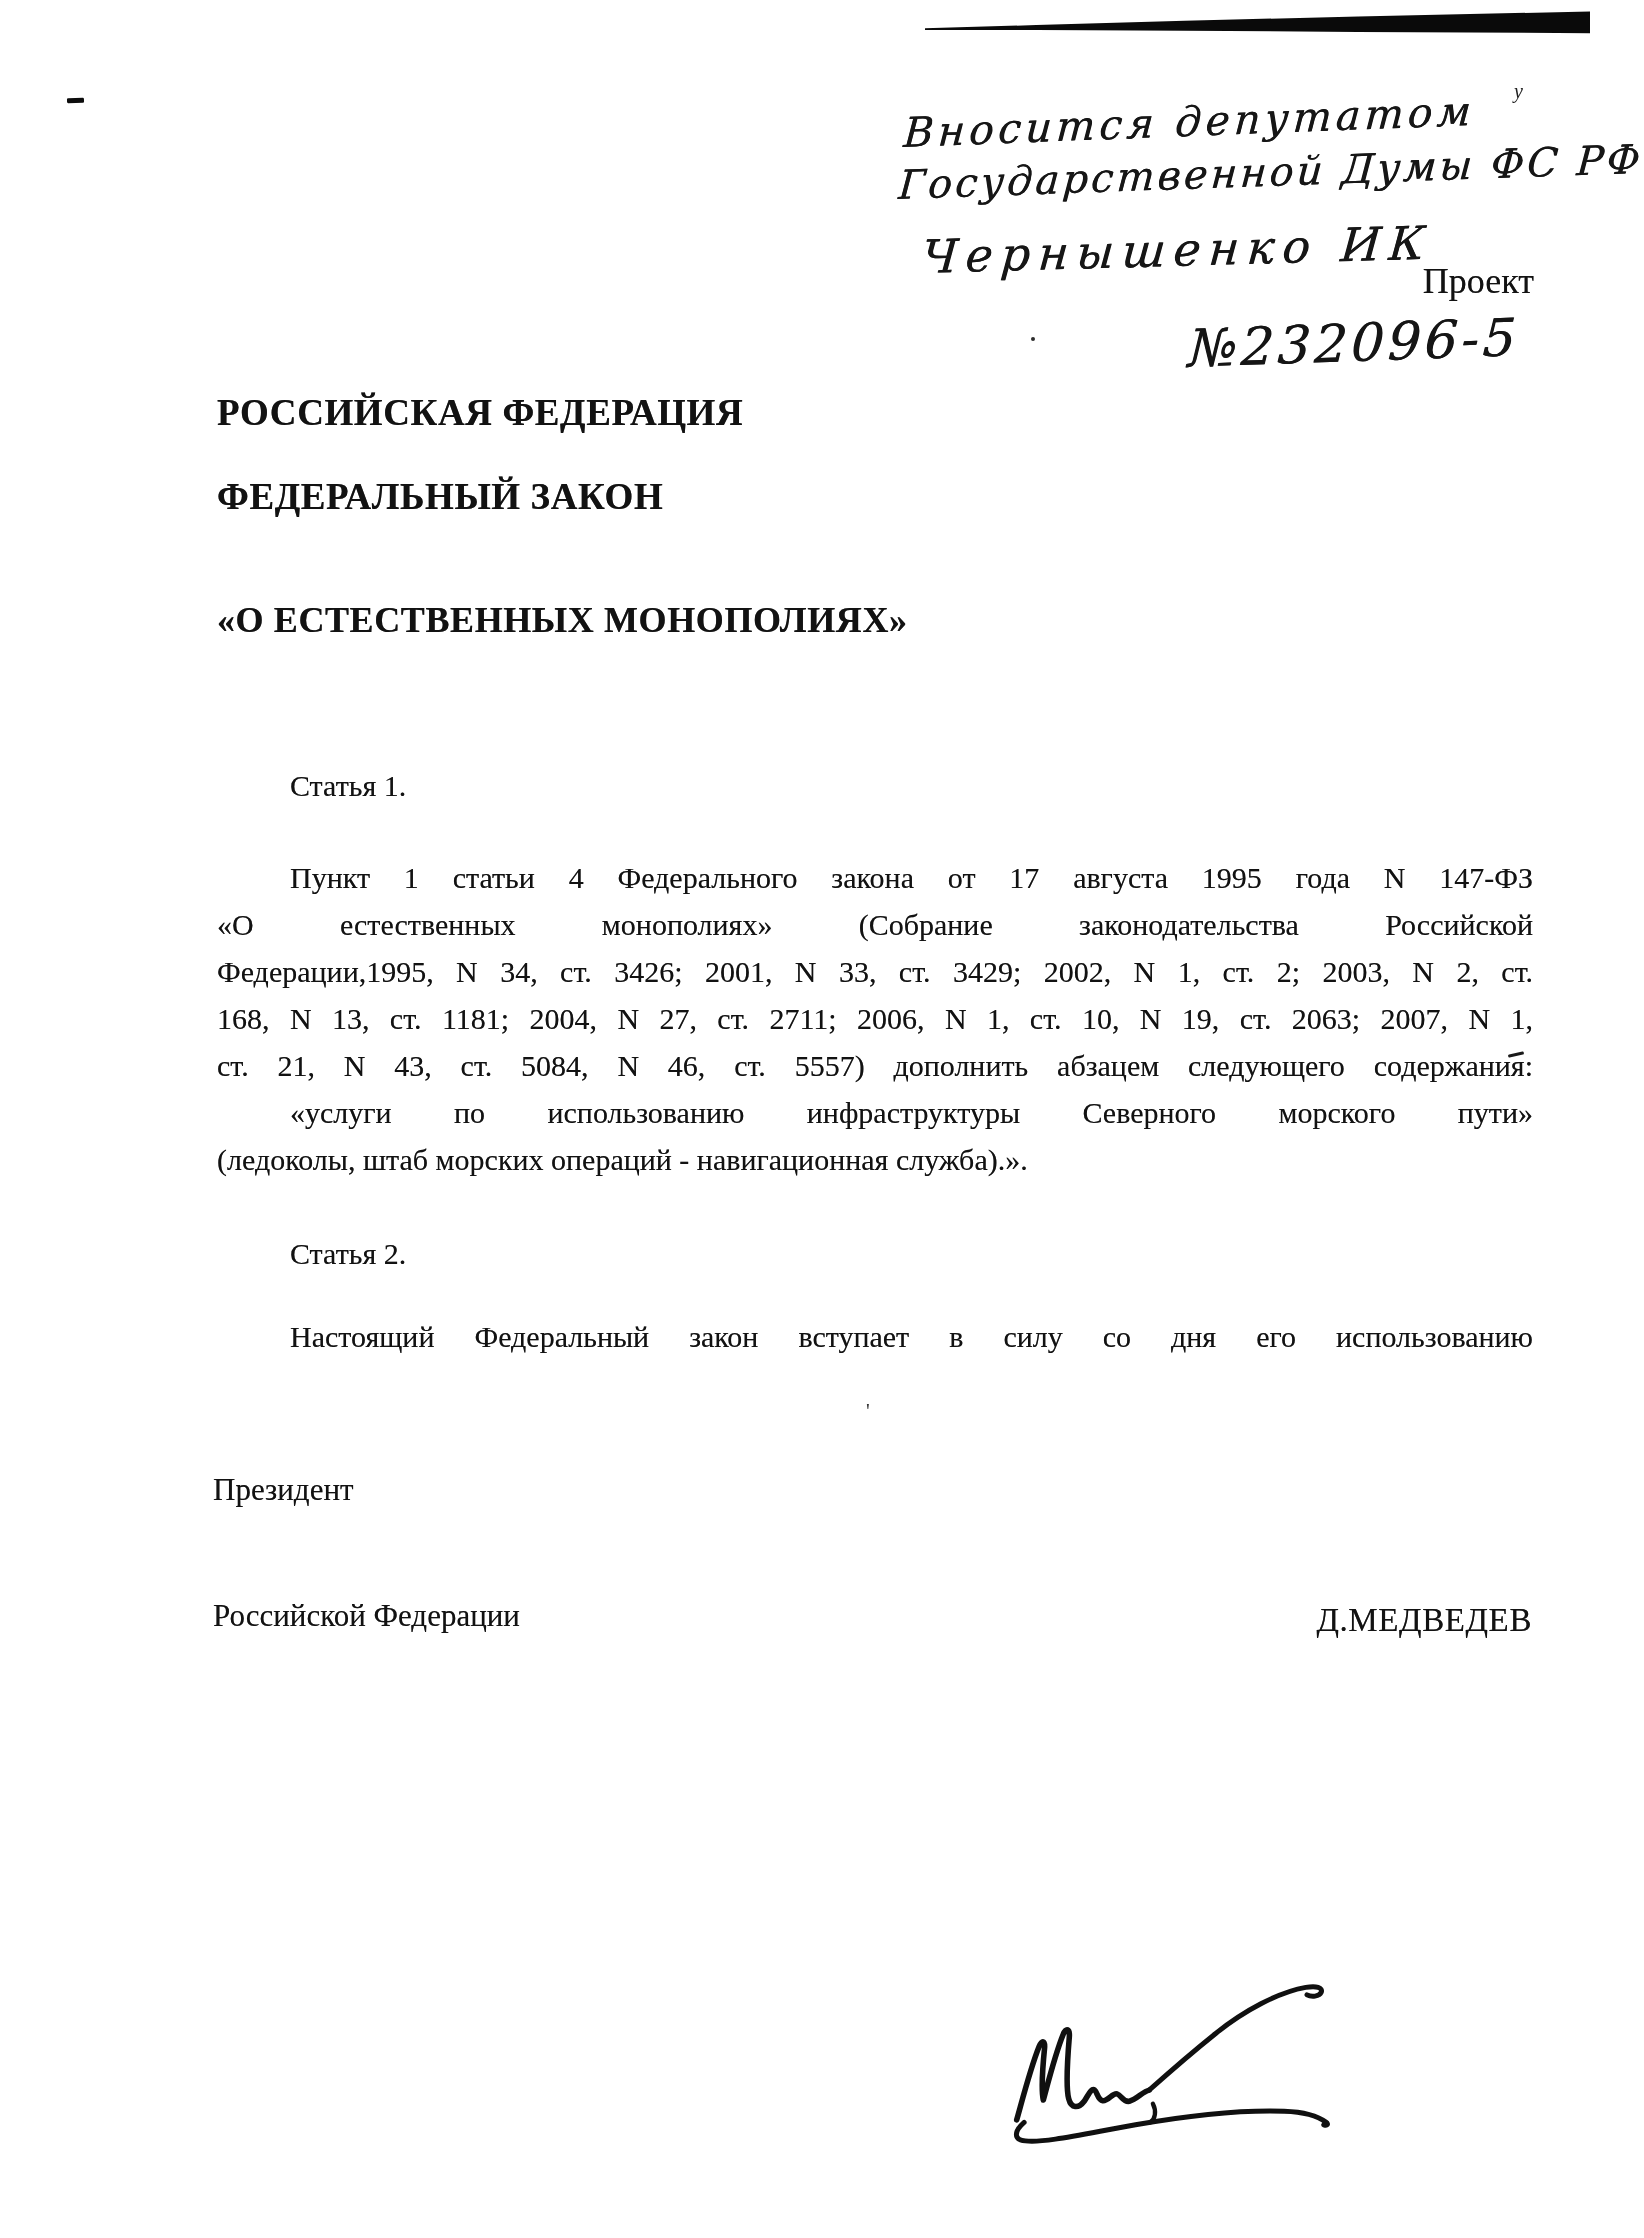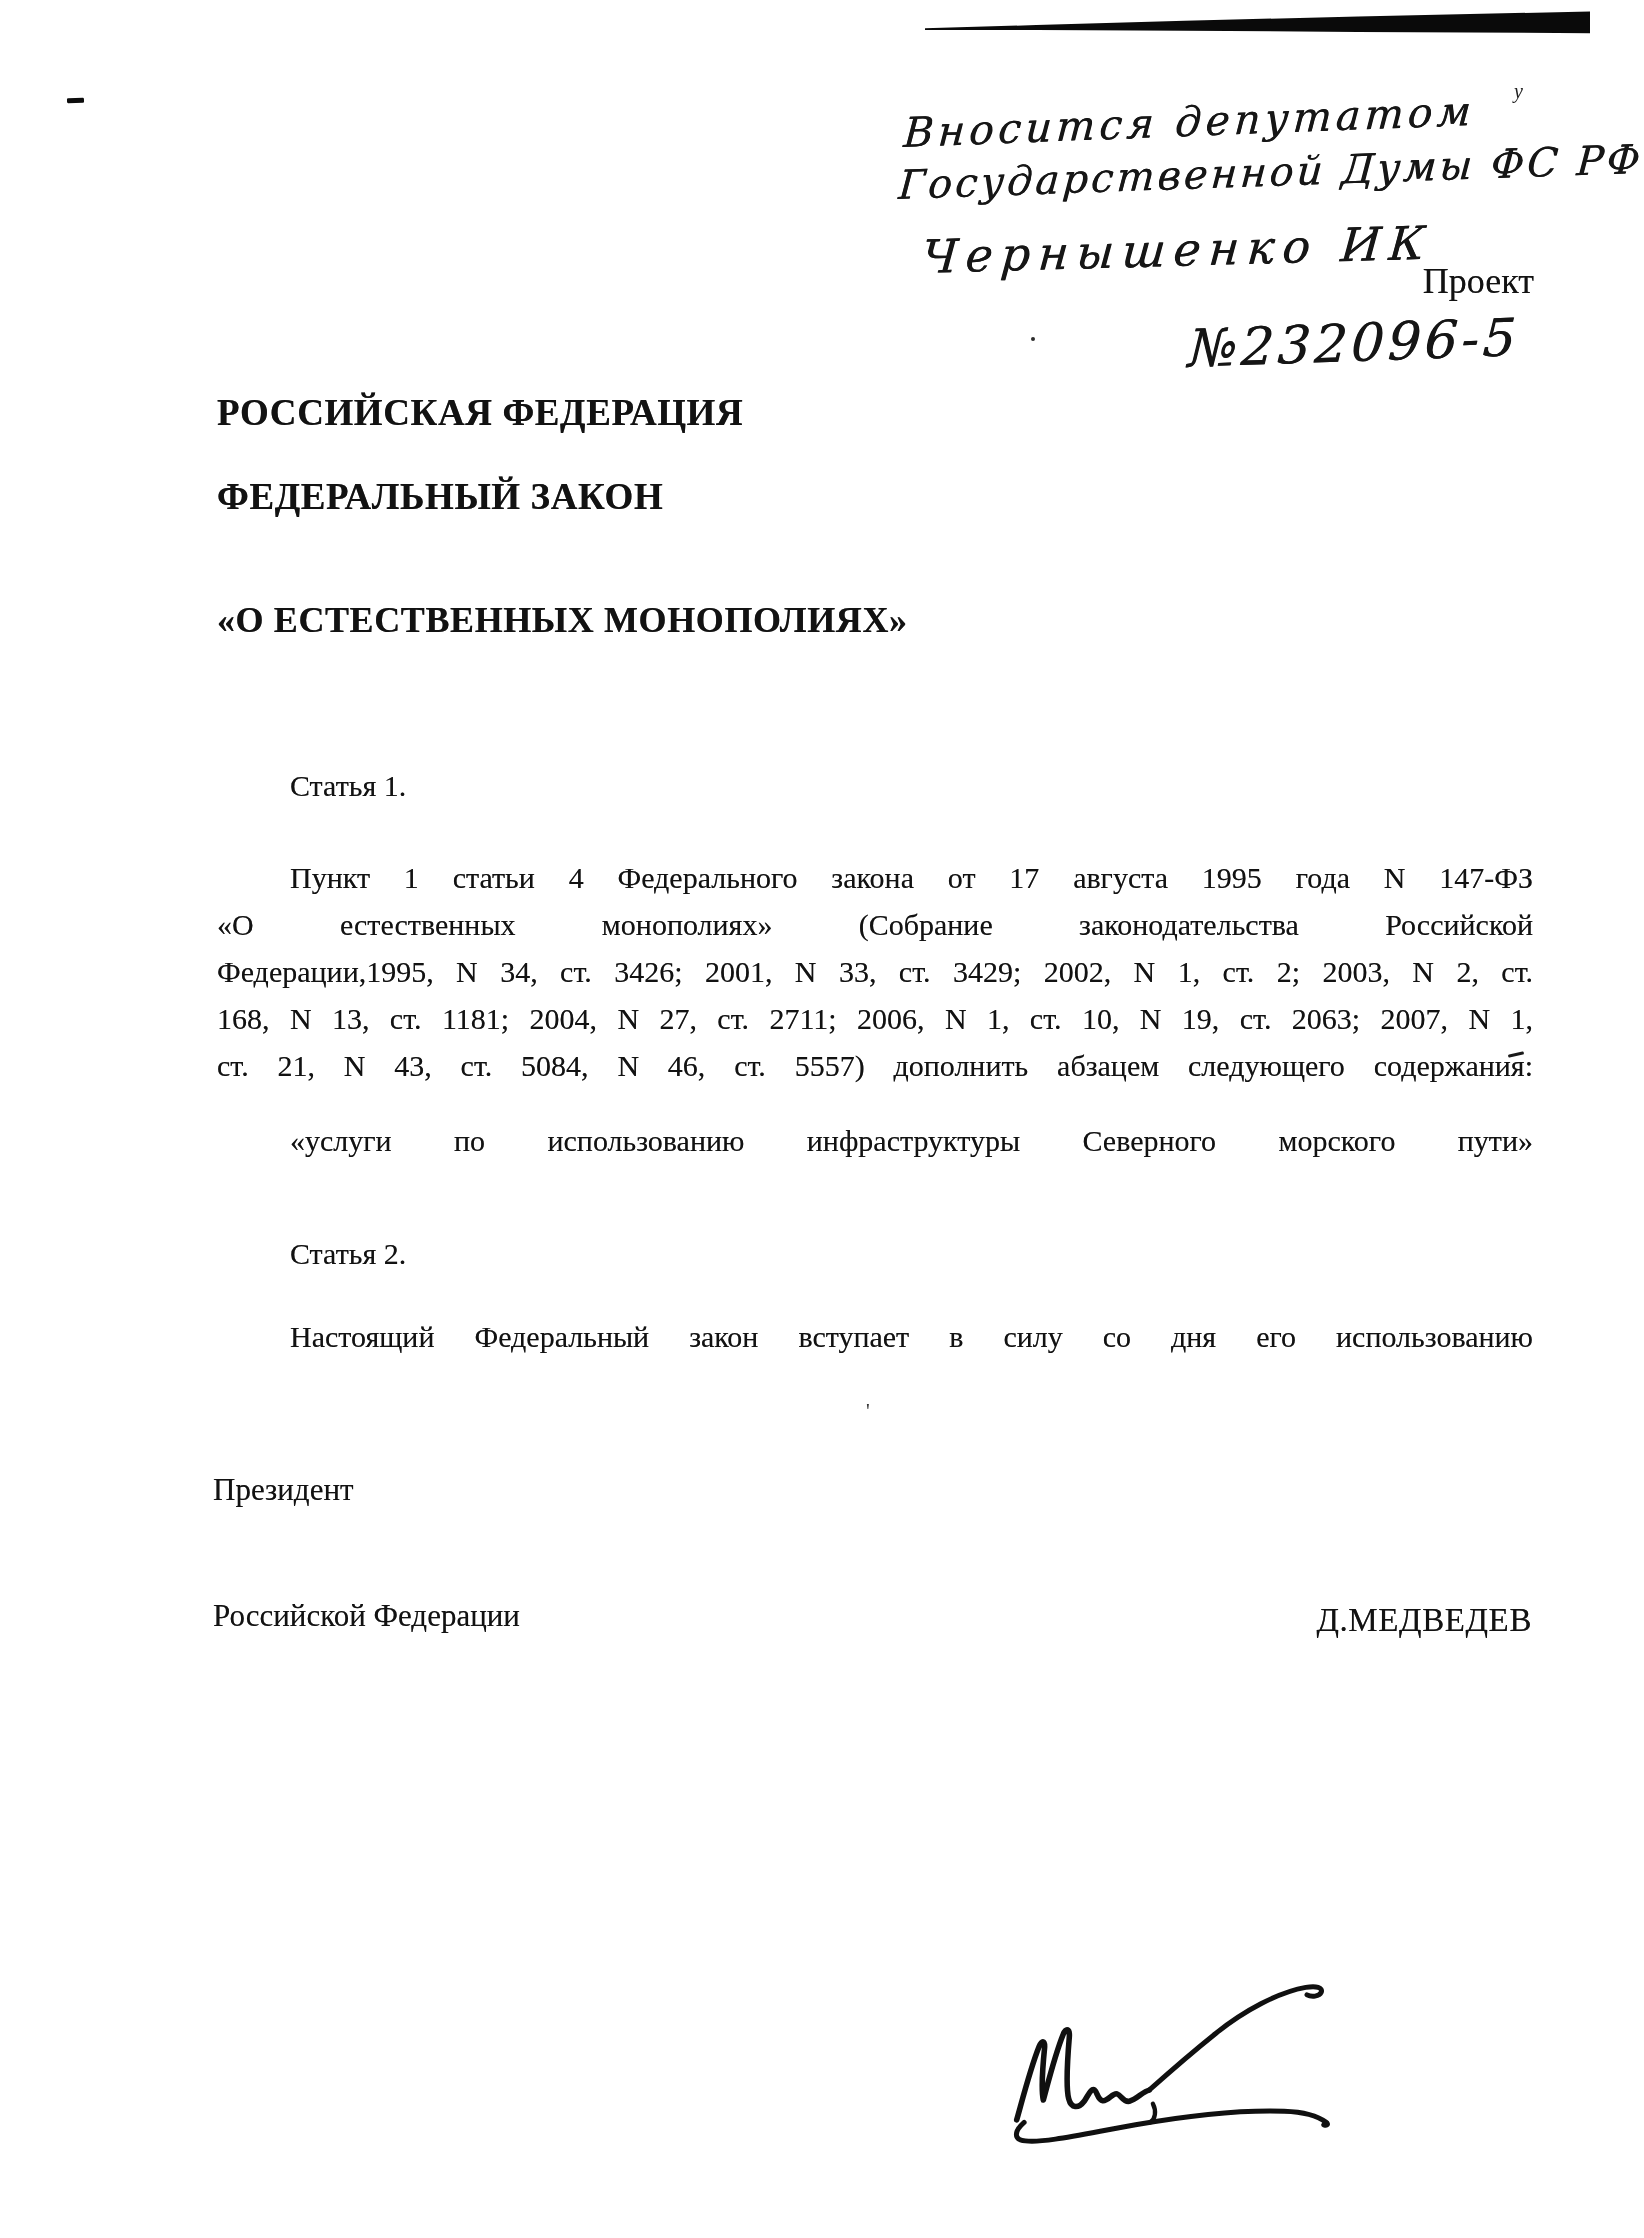--- a/index.html
+++ b/index.html
@@ -74,21 +74,22 @@
   <div class="center-line" style="top:391px;">РОССИЙСКАЯ ФЕДЕРАЦИЯ</div>
   <div class="center-line" style="top:475px;">ФЕДЕРАЛЬНЫЙ ЗАКОН</div>
   <div class="center-line" style="top:599px;font-size:36px;">«О ЕСТЕСТВЕННЫХ МОНОПОЛИЯХ»</div>
 
   <div class="heading" style="top:769px;">Статья 1.</div>
   <div class="body-line just indent" style="top:859px;">Пункт 1 статьи 4 Федерального закона от 17 августа 1995 года N 147-ФЗ</div>
   <div class="body-line just" style="top:906px;">«О естественных монополиях» (Собрание законодательства Российской</div>
   <div class="body-line just" style="top:953px;">Федерации,1995, N 34, ст. 3426; 2001, N 33, ст. 3429; 2002, N 1, ст. 2; 2003, N 2, ст.</div>
   <div class="body-line just" style="top:1000px;">168, N 13, ст. 1181; 2004, N 27, ст. 2711; 2006, N 1, ст. 10, N 19, ст. 2063; 2007, N 1,</div>
   <div class="body-line just" style="top:1047px;">ст. 21, N 43, ст. 5084, N 46, ст. 5557) дополнить абзацем следующего содержания:</div>
-  <div class="body-line just indent" style="top:1094px;margin-top:28px;">«услуги по использованию инфраструктуры Северного морского пути»</div>
+  <div class="body-line just indent" style="top:1094px;">«услуги по использованию инфраструктуры Северного морского пути»</div>
+  <div class="body-line" style="top:1141px;">(ледоколы, штаб морских операций - навигационная служба).».</div>
   <div class="overline-mark"></div>
 
   <div class="heading" style="top:1237px;">Статья 2.</div>
   <div class="body-line just indent" style="top:1318px;">Настоящий Федеральный закон вступает в силу со дня его использованию</div>
   <div class="apostrophe-speck">'</div>
 
   <div class="pres" style="top:1472px;font-family:Liberation Serif, serif;">Президент</div>
   <div class="pres" style="top:1598px;">Российской Федерации</div>
   <div class="signer">Д.МЕДВЕДЕВ</div>
 

